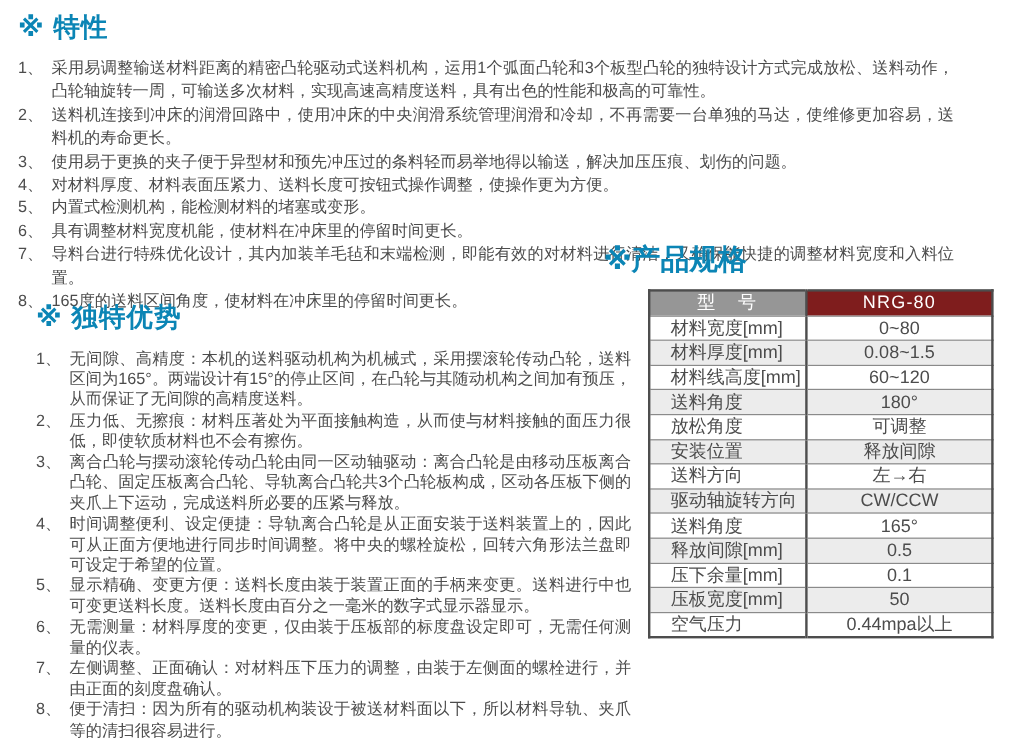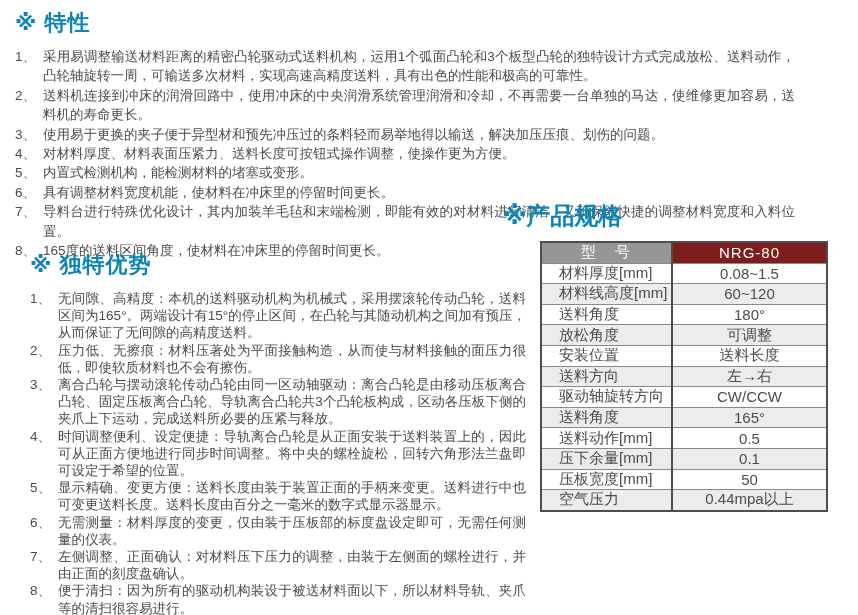--- a/index.html
+++ b/index.html
@@ -135,53 +135,57 @@
         <col class="c2">
       </colgroup>
     <thead>
       <tr>
         <th class="h1">型　号</th>
         <th class="h2">NRG-80</th>
       </tr>
     </thead>
     <tbody>
       <tr>
+          <td class="lbl">材料宽度[mm]</td>
+          <td class="val">0~80</td>
+        </tr>
+      <tr>
           <td class="lbl">材料厚度[mm]</td>
           <td class="val">0.08~1.5</td>
         </tr>
       <tr>
           <td class="lbl">材料线高度[mm]</td>
           <td class="val">60~120</td>
         </tr>
       <tr>
           <td class="lbl">送料角度</td>
           <td class="val">180°</td>
         </tr>
       <tr>
           <td class="lbl">放松角度</td>
           <td class="val">可调整</td>
         </tr>
       <tr>
           <td class="lbl">安装位置</td>
-          <td class="val">送料长度</td>
+          <td class="val">释放间隙</td>
         </tr>
       <tr>
           <td class="lbl">送料方向</td>
           <td class="val">左→右</td>
         </tr>
       <tr>
           <td class="lbl">驱动轴旋转方向</td>
           <td class="val">CW/CCW</td>
         </tr>
       <tr>
           <td class="lbl">送料角度</td>
           <td class="val">165°</td>
         </tr>
       <tr>
-          <td class="lbl">送料动作[mm]</td>
+          <td class="lbl">释放间隙[mm]</td>
           <td class="val">0.5</td>
         </tr>
       <tr>
           <td class="lbl">压下余量[mm]</td>
           <td class="val">0.1</td>
         </tr>
       <tr>
           <td class="lbl">压板宽度[mm]</td>
           <td class="val">50</td>
         </tr>

